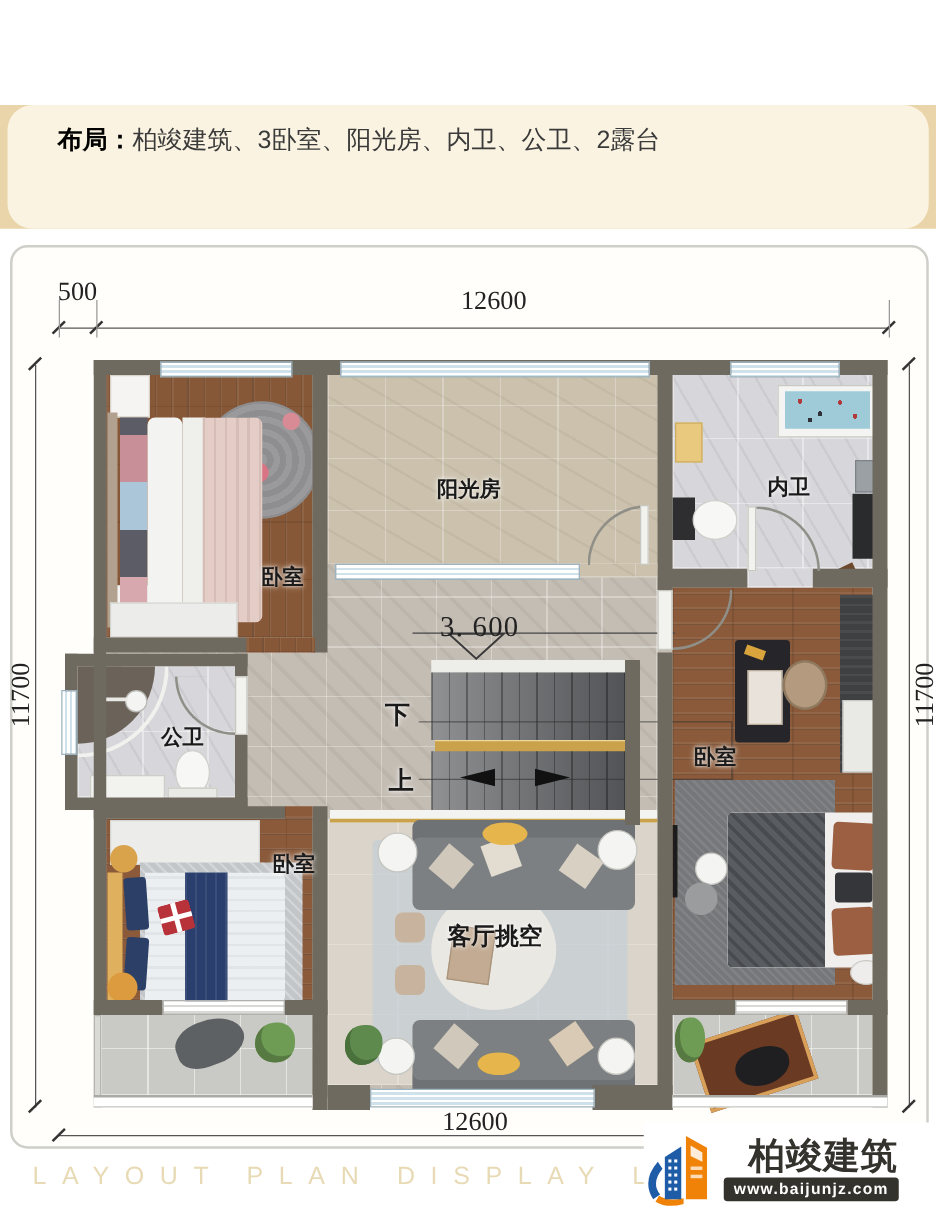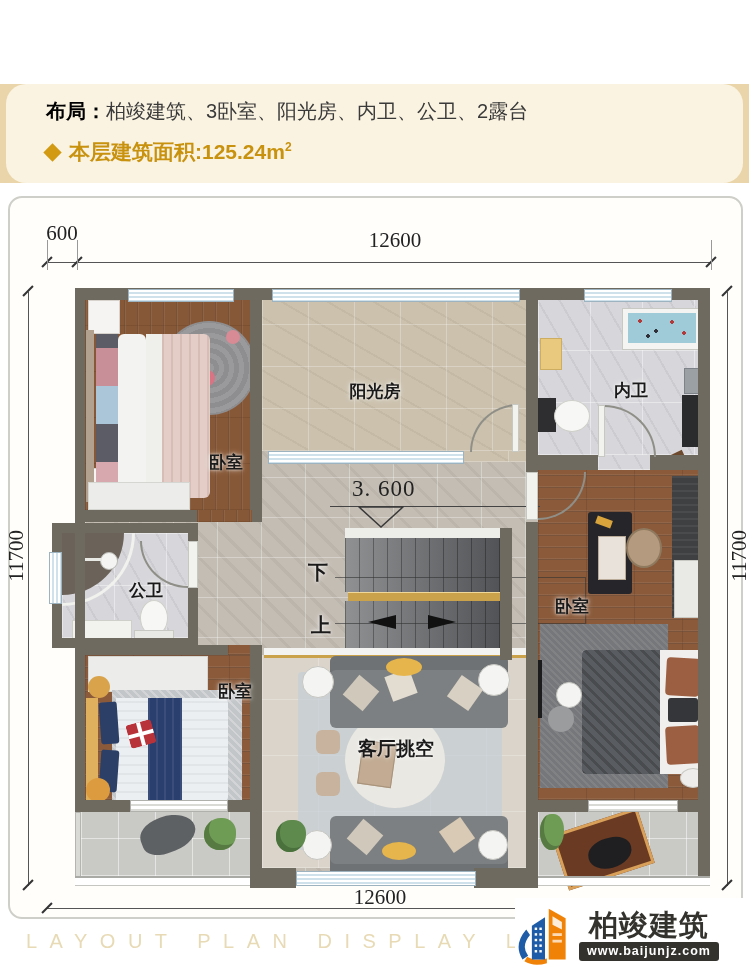--- a/index.html
+++ b/index.html
@@ -65,44 +65,40 @@
   
   .steps{background:linear-gradient(90deg,#8f9193,#515356);
     background-image:repeating-linear-gradient(90deg,rgba(0,0,0,.30) 0 1px,transparent 1px 14px),linear-gradient(90deg,#8f9193,#515356);}
   .goldrail{background:#c9a24b;border-top:1px solid #efd89a;border-bottom:1px solid #8d6f2c;}
   .arrowL{width:0;height:0;border-top:7px solid transparent;border-bottom:7px solid transparent;border-right:28px solid #111;}
   .arrowR{width:0;height:0;border-top:7px solid transparent;border-bottom:7px solid transparent;border-left:28px solid #111;}
   
   .watermark{left:26px;top:930px;width:700px;height:32px;overflow:hidden;white-space:nowrap;
     font-size:20px;letter-spacing:12.5px;color:#e7dab5;z-index:1;}
   .logo{right:0;top:898px;width:234px;height:75px;background:#fff;z-index:5;display:flex;align-items:center;gap:4px;}
-  .brand-col{display:flex;flex-direction:column;align-items:center;gap:2px;}
+  .brand-col{display:flex;flex-direction:column;align-items:flex-end;gap:2px;}
   .brand-name{font-size:29px;font-weight:bold;color:#34322d;letter-spacing:1px;line-height:1;}
   .brand-url{background:#34322d;color:#fff;font-size:12.5px;font-weight:bold;letter-spacing:1px;
     padding:2px 8px;border-radius:3px;line-height:1.2;}
 </style>
 </head>
 <body>
 
 <div class="stage">
 
 
   <div class="abs info-strip"></div>
   <div class="abs info-box"></div>
   <div class="abs info-line1">
     <b>布局：</b><span>柏竣建筑、3卧室、阳光房、内卫、公卫、2露台</span>
   </div>
-  <div class="abs info-line2">
-    <span class="diamond"></span>
-    <span class="gold-text"><span>本层建筑面积:</span><span>125.24m</span><sup>2</sup></span>
-  </div>
 
   <div class="abs plan-card"></div>
 
-  <div class="abs dim" style="left:40px;top:221px;width:44px;">600</div>
+  <div class="abs dim" style="left:40px;top:221px;width:44px;">500</div>
   <div class="abs dim" style="left:300px;top:228px;width:190px;">12600</div>
   <div class="abs dimline-h" style="left:47px;top:262px;width:665px;"></div>
   <div class="abs tk" style="left:40px;top:261px;"></div>
   <div class="abs tk" style="left:70px;top:261px;"></div>
   <div class="abs tk" style="left:704px;top:261px;"></div>
   <div class="abs ext" style="left:47px;top:240px;width:1px;height:30px;"></div>
   <div class="abs ext" style="left:77px;top:240px;width:1px;height:30px;"></div>
   <div class="abs ext" style="left:711px;top:240px;width:1px;height:30px;"></div>
 
   <div class="abs dimline-v" style="left:28px;top:292px;height:594px;"></div>
@@ -165,21 +161,21 @@
   <div class="abs goldrail" style="left:348px;top:592px;width:152px;height:9px;"></div>
   <div class="abs steps" style="left:345px;top:601px;width:155px;height:57px;"></div>
   <div class="abs" style="left:335px;top:577px;width:250px;height:45px;border-top:1px solid rgba(50,50,50,.6);border-bottom:1px solid rgba(50,50,50,.6);border-right:1px solid rgba(50,50,50,.6);"></div>
   <div class="abs arrowL" style="left:368px;top:615px;"></div>
   <div class="abs arrowR" style="left:428px;top:615px;"></div>
 
   <div class="abs" style="left:330px;top:506px;width:210px;height:1px;background:#444;"></div>
   <svg class="abs" style="left:358px;top:506px;" width="46" height="22">
       <path d="M1 1 L45 1 L23 21 Z" fill="none" stroke="#3a3a3a" stroke-width="1.5"></path>
     </svg>
-  <div class="abs" style="left:352px;top:476px;font-family:'Liberation Serif',serif;font-size:23px;color:#222;letter-spacing:1px;">3. 600</div>
+  <div class="abs" style="left:352px;top:489px;font-family:'Liberation Serif',serif;font-size:23px;color:#222;letter-spacing:1px;">3. 600</div>
 
   <div class="abs" style="left:672px;top:476px;width:34px;height:142px;background:#3e4042;background-image:repeating-linear-gradient(0deg,rgba(255,255,255,.06) 0 2px,transparent 2px 7px);"></div>
   <div class="abs" style="left:674px;top:560px;width:30px;height:56px;background:#e9e9e6;border:1px solid #c9c9c4;"></div>
   <div class="abs" style="left:588px;top:512px;width:44px;height:82px;background:#26262a;border-radius:3px;"></div>
   <div class="abs" style="left:596px;top:518px;width:16px;height:8px;background:#d9a43c;transform:rotate(20deg);"></div>
   <div class="abs" style="left:598px;top:536px;width:26px;height:42px;background:#e8e2da;border:1px solid #b9ab97;"></div>
   <div class="abs" style="left:626px;top:528px;width:32px;height:36px;border-radius:50%;background:#b49a7e;border:2px solid #8f7a5f;"></div>
   <div class="abs" style="left:540px;top:624px;width:128px;height:164px;background:#76777a;background-image:repeating-linear-gradient(45deg,rgba(255,255,255,.08) 0 2px,transparent 2px 5px);"></div>
   <div class="abs" style="left:538px;top:660px;width:4px;height:58px;background:#1c1c1c;"></div>
   <div class="abs" style="left:582px;top:650px;width:126px;height:124px;background:#f0efed;border-radius:4px;"></div>

